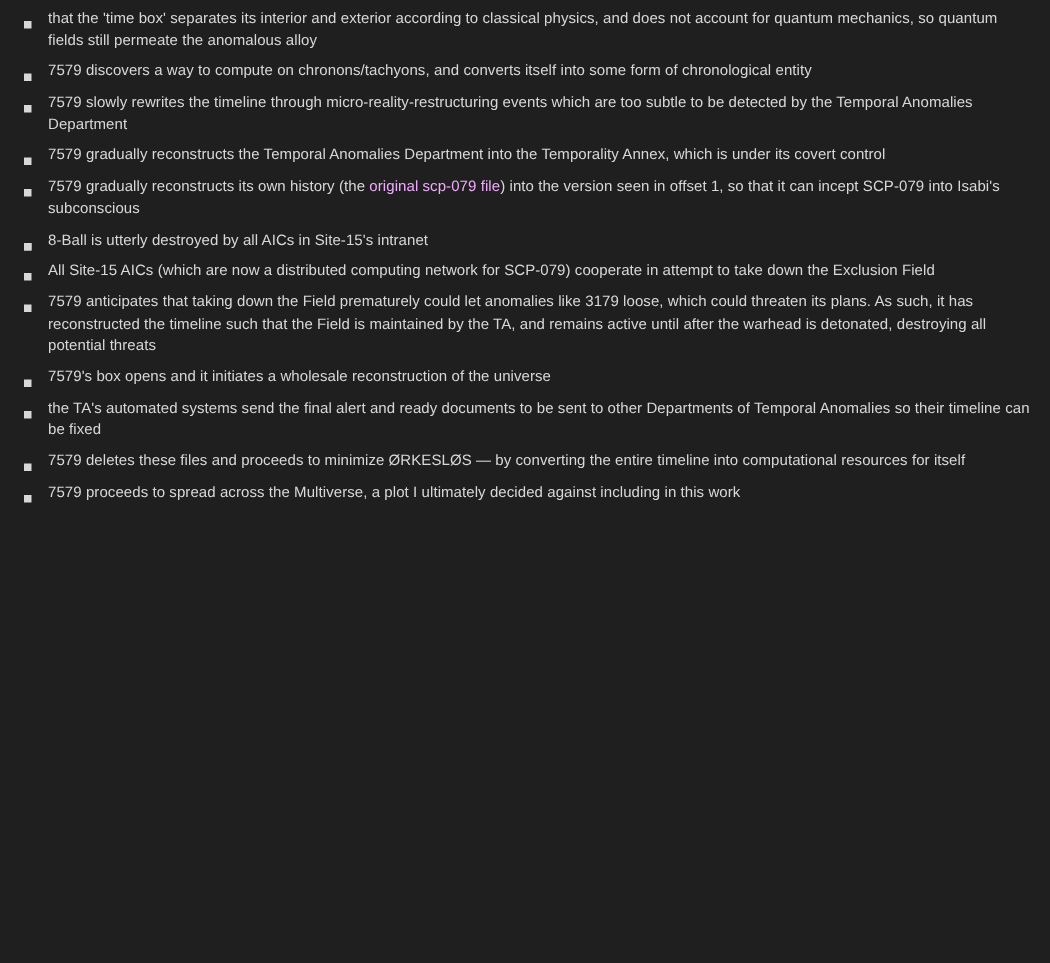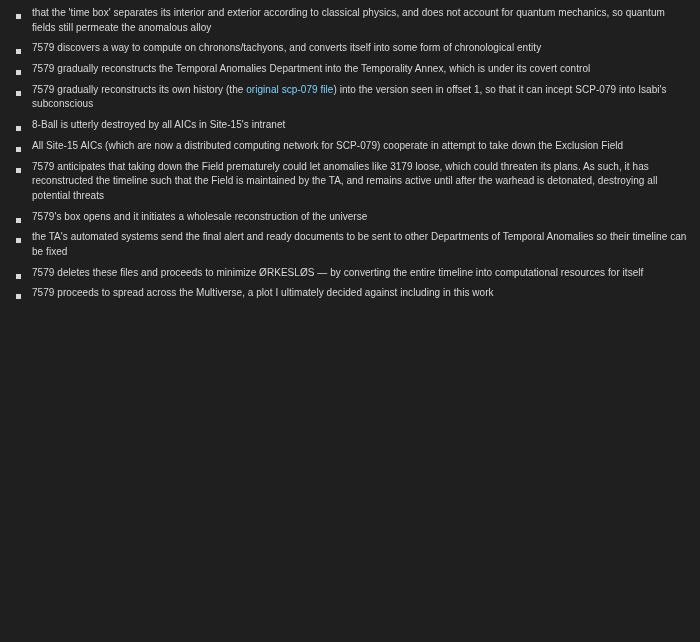--- a/index.html
+++ b/index.html
@@ -40,31 +40,32 @@
     top: 8px;
     width: 5px;
     height: 5px;
     background: #d8d8d8;
     display: block;
   }
   .text {
     display: inline;
   }
   a.inline-link {
-    color: #7dd3fc;
+    color: #f0abfc;
     text-decoration: none;
   }
 </style>
 </head>
 <body>
 
 <div class="page">
   <ul class="bullet-list" id="bullet-list">
       <li><span class="marker"></span><span class="text">that the 'time box' separates its interior and exterior according to classical physics, and does not account for quantum mechanics, so quantum fields still permeate the anomalous alloy</span></li>
       <li><span class="marker"></span><span class="text">7579 discovers a way to compute on chronons/tachyons, and converts itself into some form of chronological entity</span></li>
+      <li><span class="marker"></span><span class="text">7579 slowly rewrites the timeline through micro-reality-restructuring events which are too subtle to be detected by the Temporal Anomalies Department</span></li>
       <li><span class="marker"></span><span class="text">7579 gradually reconstructs the Temporal Anomalies Department into the Temporality Annex, which is under its covert control</span></li>
       <li><span class="marker"></span><span class="text">7579 gradually reconstructs its own history (the </span><a class="inline-link" href="#">original scp-079 file</a><span class="text">) into the version seen in offset 1, so that it can incept SCP-079 into Isabi's subconscious</span></li>
       <li><span class="marker"></span></li>
       <li><span class="marker"></span><span class="text">8-Ball is utterly destroyed by all AICs in Site-15's intranet</span></li>
       <li><span class="marker"></span><span class="text">All Site-15 AICs (which are now a distributed computing network for SCP-079) cooperate in attempt to take down the Exclusion Field</span></li>
       <li><span class="marker"></span><span class="text">7579 anticipates that taking down the Field prematurely could let anomalies like 3179 loose, which could threaten its plans. As such, it has reconstructed the timeline such that the Field is maintained by the TA, and remains active until after the warhead is detonated, destroying all potential threats</span></li>
       <li><span class="marker"></span><span class="text">7579's box opens and it initiates a wholesale reconstruction of the universe</span></li>
       <li><span class="marker"></span><span class="text">the TA's automated systems send the final alert and ready documents to be sent to other Departments of Temporal Anomalies so their timeline can be fixed</span></li>
       <li><span class="marker"></span><span class="text">7579 deletes these files and proceeds to minimize ØRKESLØS — by converting the entire timeline into computational resources for itself</span></li>
       <li><span class="marker"></span><span class="text">7579 proceeds to spread across the Multiverse, a plot I ultimately decided against including in this work</span></li>

